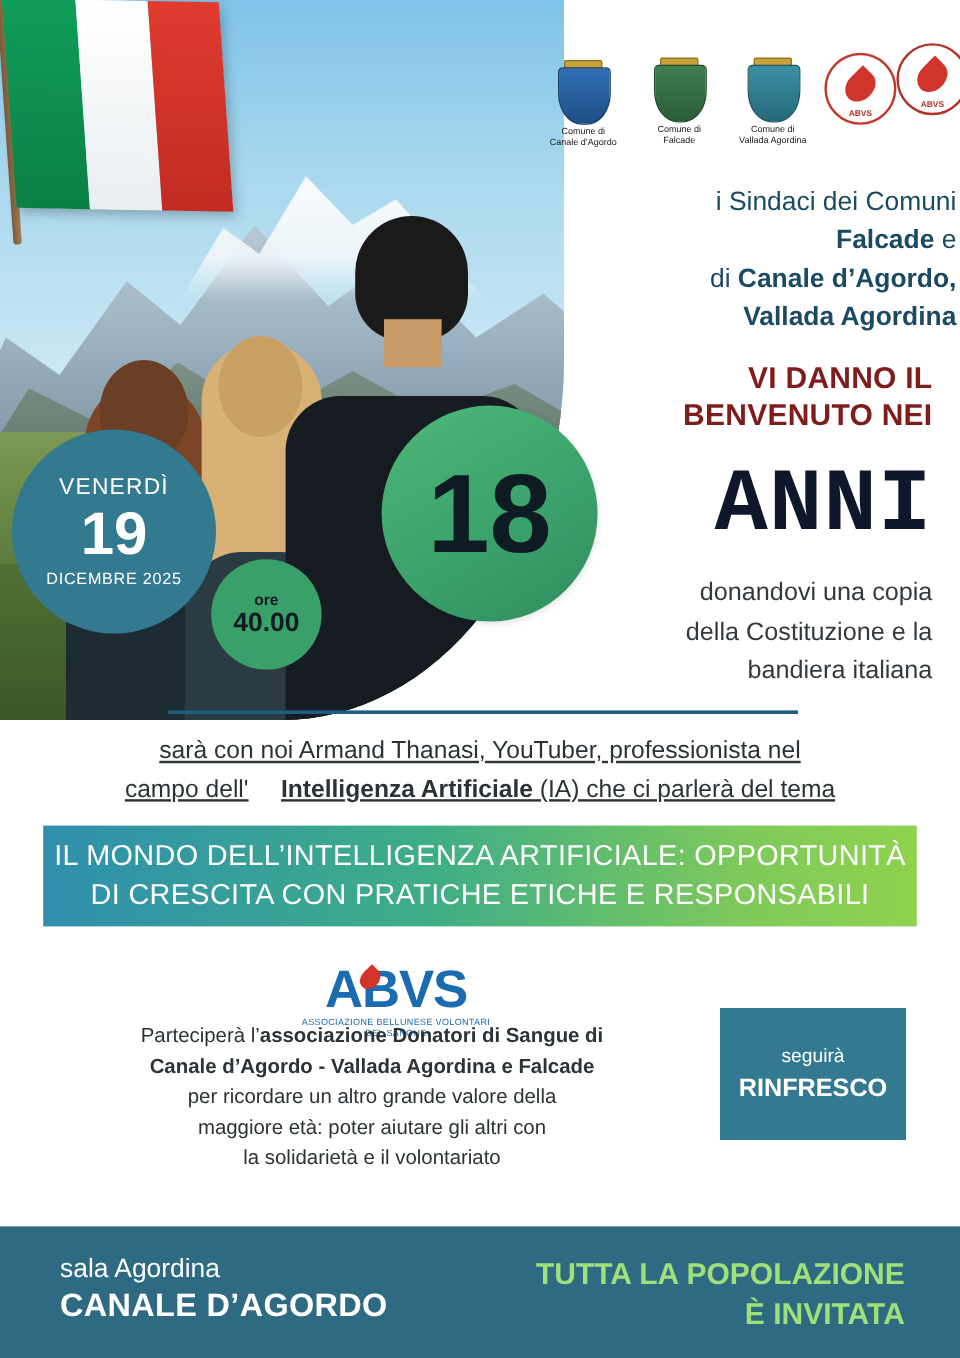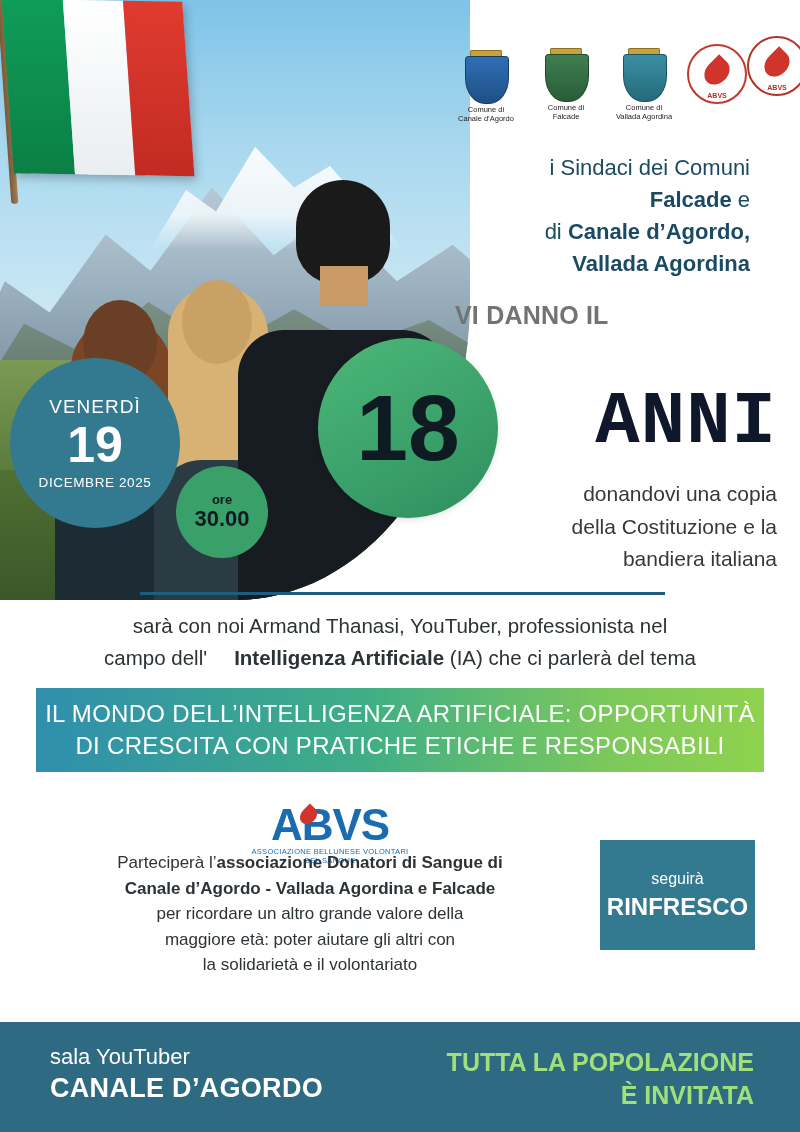--- a/index.html
+++ b/index.html
@@ -221,36 +221,37 @@
     color: #b33225;
     font-weight: bold;
   }
   .badge-1 { left: 236px; top: 20px; }
   .badge-2 { left: 296px; top: 12px; }
   .badge-2 .circle { border-color: #b33225; }
 
   
   .right-head {
     position: absolute;
-    left: 428px;
+    left: 475px;
     top: 152px;
     width: 322px;
     text-align: right;
     color: #1b4a63;
     font-size: 22px;
     line-height: 1.45;
   }
   .right-head b { font-weight: bold; }
 
   .welcome {
     position: absolute;
     left: 455px;
     top: 300px;
     width: 322px;
-    color: #737373;
+    text-align: right;
+    color: #7f1d1d;
     font-weight: bold;
     font-size: 25px;
     line-height: 1.25;
     letter-spacing: .2px;
   }
 
   .anni {
     position: absolute;
     left: 455px;
     top: 385px;
@@ -342,20 +343,21 @@
   
   .speaker {
     position: absolute;
     left: 40px;
     top: 610px;
     width: 720px;
     text-align: center;
     color: #2c3336;
     font-size: 20.5px;
     line-height: 1.55;
+    text-decoration: underline;
   }
   .speaker b { font-weight: bold; margin-left: 27px; }
 
   
   .banner {
     position: absolute;
     left: 36px;
     top: 688px;
     width: 728px;
     height: 84px;
@@ -422,21 +424,21 @@
     height: 110px;
     background: #33798f;
     color: #ffffff;
     display: flex;
     flex-direction: column;
     align-items: center;
     justify-content: center;
     text-align: center;
   }
   .rinfresco .r-top { font-size: 16px; line-height: 1.2; }
-  .rinfresco .r-big { font-size: 24px; font-weight: bold; margin-top: 4px; }
+  .rinfresco .r-big { font-size: 21px; font-weight: bold; margin-top: 4px; }
 
   
   .footer {
     position: absolute;
     left: 0;
     bottom: 0;
     width: 800px;
     height: 110px;
     background: #2e6b82;
     color: #ffffff;
@@ -552,41 +554,42 @@
 
   <div class="right-head">
     <div>i Sindaci dei Comuni</div>
     <div><b>Falcade</b><span> e</span></div>
     <div><span>di </span><b>Canale d’Agordo,</b></div>
     <div><b>Vallada Agordina</b></div>
   </div>
 
   <div class="welcome">
     <div>VI DANNO IL</div>
+    <div>BENVENUTO NEI</div>
   </div>
 
   <div class="anni">ANNI</div>
 
   <div class="donandovi">
     <div>donandovi una copia</div>
     <div>della Costituzione e la</div>
     <div>bandiera italiana</div>
   </div>
 
   <div class="circle-18">18</div>
 
   <div class="circle-date">
     <div class="d-day-label">VENERDÌ</div>
     <div class="d-number">19</div>
     <div class="d-month">DICEMBRE 2025</div>
   </div>
 
   <div class="circle-time">
     <div class="t-label">ore</div>
-    <div class="t-value">30.00</div>
+    <div class="t-value">40.00</div>
   </div>
 
   <div class="divider"></div>
 
   <div class="speaker">
     <div>sarà con noi Armand Thanasi, YouTuber, professionista nel</div>
     <div><span>campo dell'</span><b>Intelligenza Artificiale</b><span> (IA) che ci parlerà del tema</span></div>
   </div>
 
   <div class="banner">
@@ -612,21 +615,21 @@
     <div>la solidarietà e il volontariato</div>
   </div>
 
   <div class="rinfresco">
     <div class="r-top">seguirà</div>
     <div class="r-big">RINFRESCO</div>
   </div>
 
   <div class="footer">
     <div class="venue">
-      <div class="v-small">sala YouTuber</div>
+      <div class="v-small">sala Agordina</div>
       <div class="v-big">CANALE D’AGORDO</div>
     </div>
     <div class="invite">
       <div>TUTTA LA POPOLAZIONE</div>
       <div>È INVITATA</div>
     </div>
   </div>
 
 </div>
 

